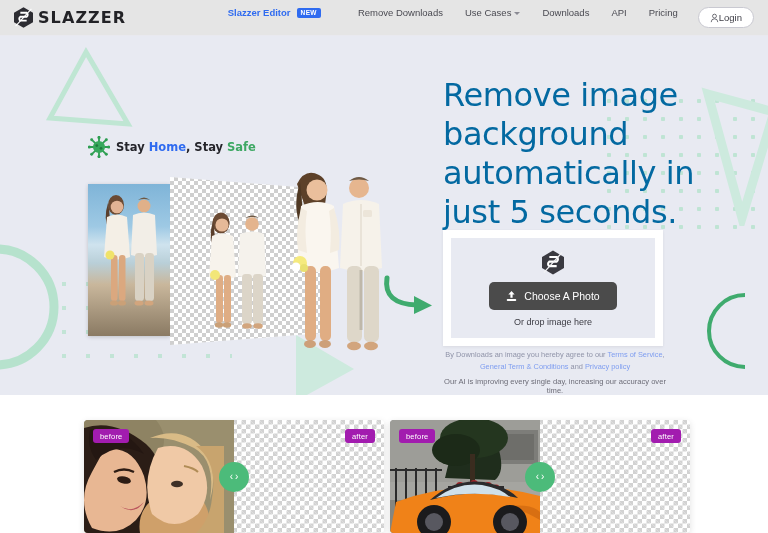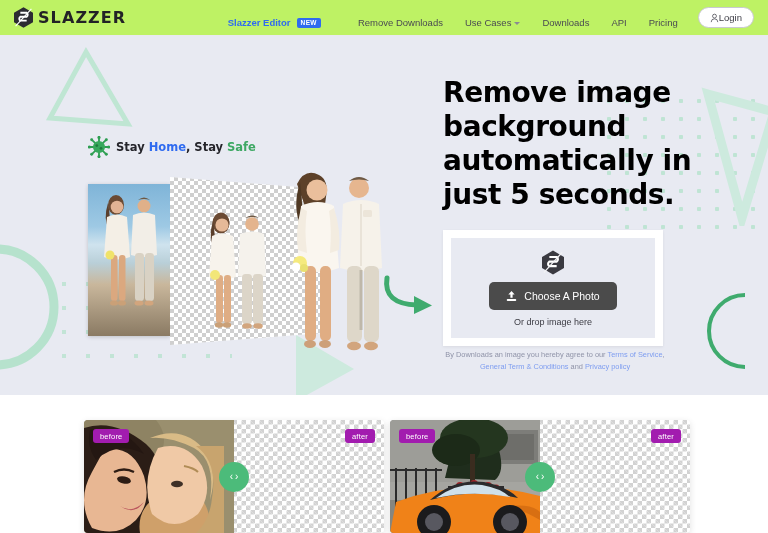--- a/index.html
+++ b/index.html
@@ -7,30 +7,30 @@
     width: 768px; height: 533px;
     font-family: "Liberation Sans", sans-serif;
     background: #ffffff;
     overflow: hidden;
   }
   #page { position: relative; width: 768px; height: 533px; background:#fff; }
 
   
   .header {
     position: absolute; top:0; left:0; width:768px; height:36px;
-    background:#bef264; border-bottom:1px solid #e9e9ef;
+    background:#e5e5e5; border-bottom:1px solid #e9e9ef;
     display:flex; align-items:center; z-index:40;
   }
   .logo-wrap { display:flex; align-items:center; gap:5px; margin-left:14px; }
   .logo-mark { width:19px; height:21px; display:block; }
   .logo-text {
     font-size:16px; font-weight:800; letter-spacing:1.1px;
     color:#222226; font-family:"DejaVu Sans", sans-serif;
   }
-  .nav { display:flex; align-items:flex-end; margin-left:auto; margin-right:14px; gap:0; }
+  .nav { display:flex; align-items:flex-start; margin-left:auto; margin-right:14px; gap:0; }
   .nav-item {
     font-size:9.5px; color:#4a4a52; padding:0 11px; white-space:nowrap;
     display:flex; align-items:center; gap:3px; cursor:pointer;
   }
   .nav-item.editor { color:#2f6bf0; font-weight:700; padding-right:4px; }
   .badge-new {
     background:#2f6bf0; color:#fff; font-size:6.5px; font-weight:700;
     padding:1.5px 4px; border-radius:2px; letter-spacing:.4px;
     margin-left:3px; position:relative;
   }
@@ -90,22 +90,22 @@
   .couple-sm1{ top:155px; left:88px; }
   .couple-sm2{ top:172px; left:196px; }
   .couple-lg { top:130px; left:275px; }
 
   .arrow-green{ position:absolute; top:238px; left:382px; }
 
   
   .headline{
     position:absolute; top:40px; left:443px; width:260px;
     font-family:"DejaVu Sans", sans-serif;
-    font-size:28px; font-weight:700; line-height:1.22;
-    color:#000000; letter-spacing:-.4px; z-index:5;
+    font-size:32px; font-weight:400; line-height:1.22;
+    color:#0369a1; letter-spacing:-.4px; z-index:5;
   }
 
   .stay-safe{
     position:absolute; top:100px; left:88px; display:flex; align-items:center; gap:6px; z-index:6;
   }
   .stay-safe-text{ font-size:11.5px; font-weight:700; color:#25252b; font-family:"DejaVu Sans",sans-serif;}
   .sw-home{ color:#2f6bf0; }
   .sw-safe{ color:#3ea864; }
 
   
@@ -370,20 +370,21 @@
           <span>Choose A Photo</span>
         </button>
         <div class="drop-text">Or drop image here</div>
       </div>
     </div>
 
     <div class="legal">
       <span>By Downloads an image you hereby agree to our </span><a href="#">Terms of Service</a><span>, </span><a href="#">General Term &amp; Conditions</a><span> and </span><a href="#">Privacy policy</a>
     </div>
 
+    <div class="ai-note">Our AI is improving every single day, increasing our accuracy over time.</div>
   </div>
 
   <div class="showcase">
 
     <div class="card card-1">
       <div class="card-bg-checker"></div>
       <div class="card-photo" style="width:150px">
         <svg width="150" height="113" viewBox="0 0 150 113" preserveAspectRatio="xMidYMid slice">
           <rect width="150" height="113" fill="#9a8f6e"></rect>
           <ellipse cx="20" cy="20" rx="60" ry="40" fill="#8e8363"></ellipse>

